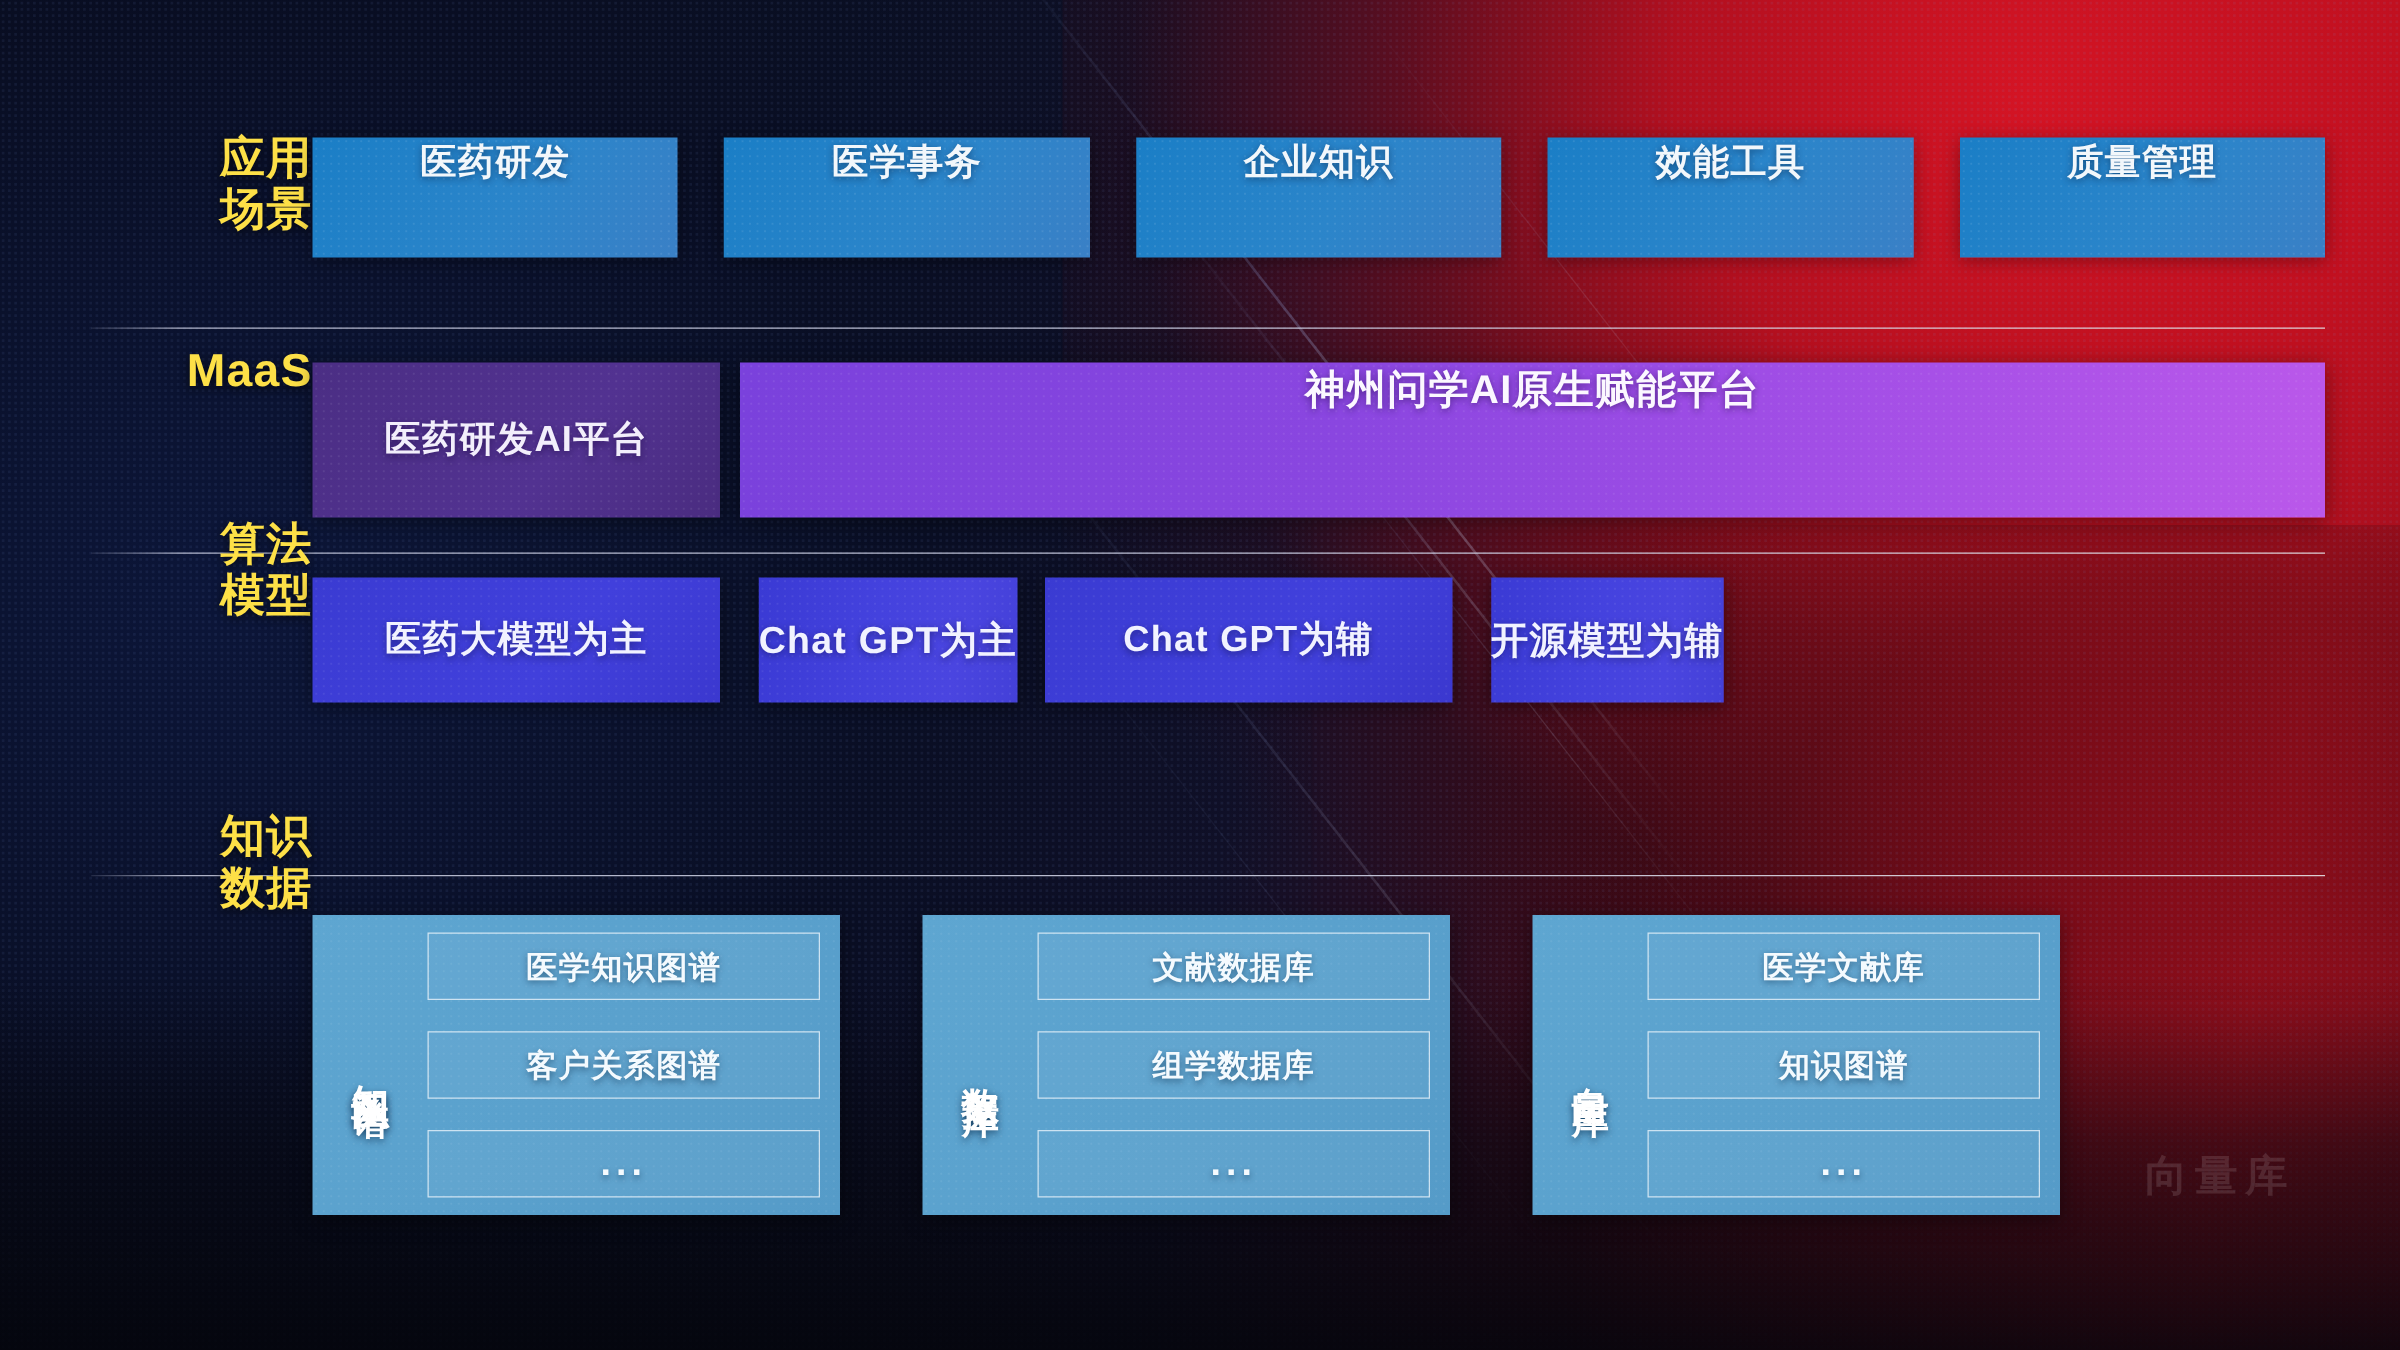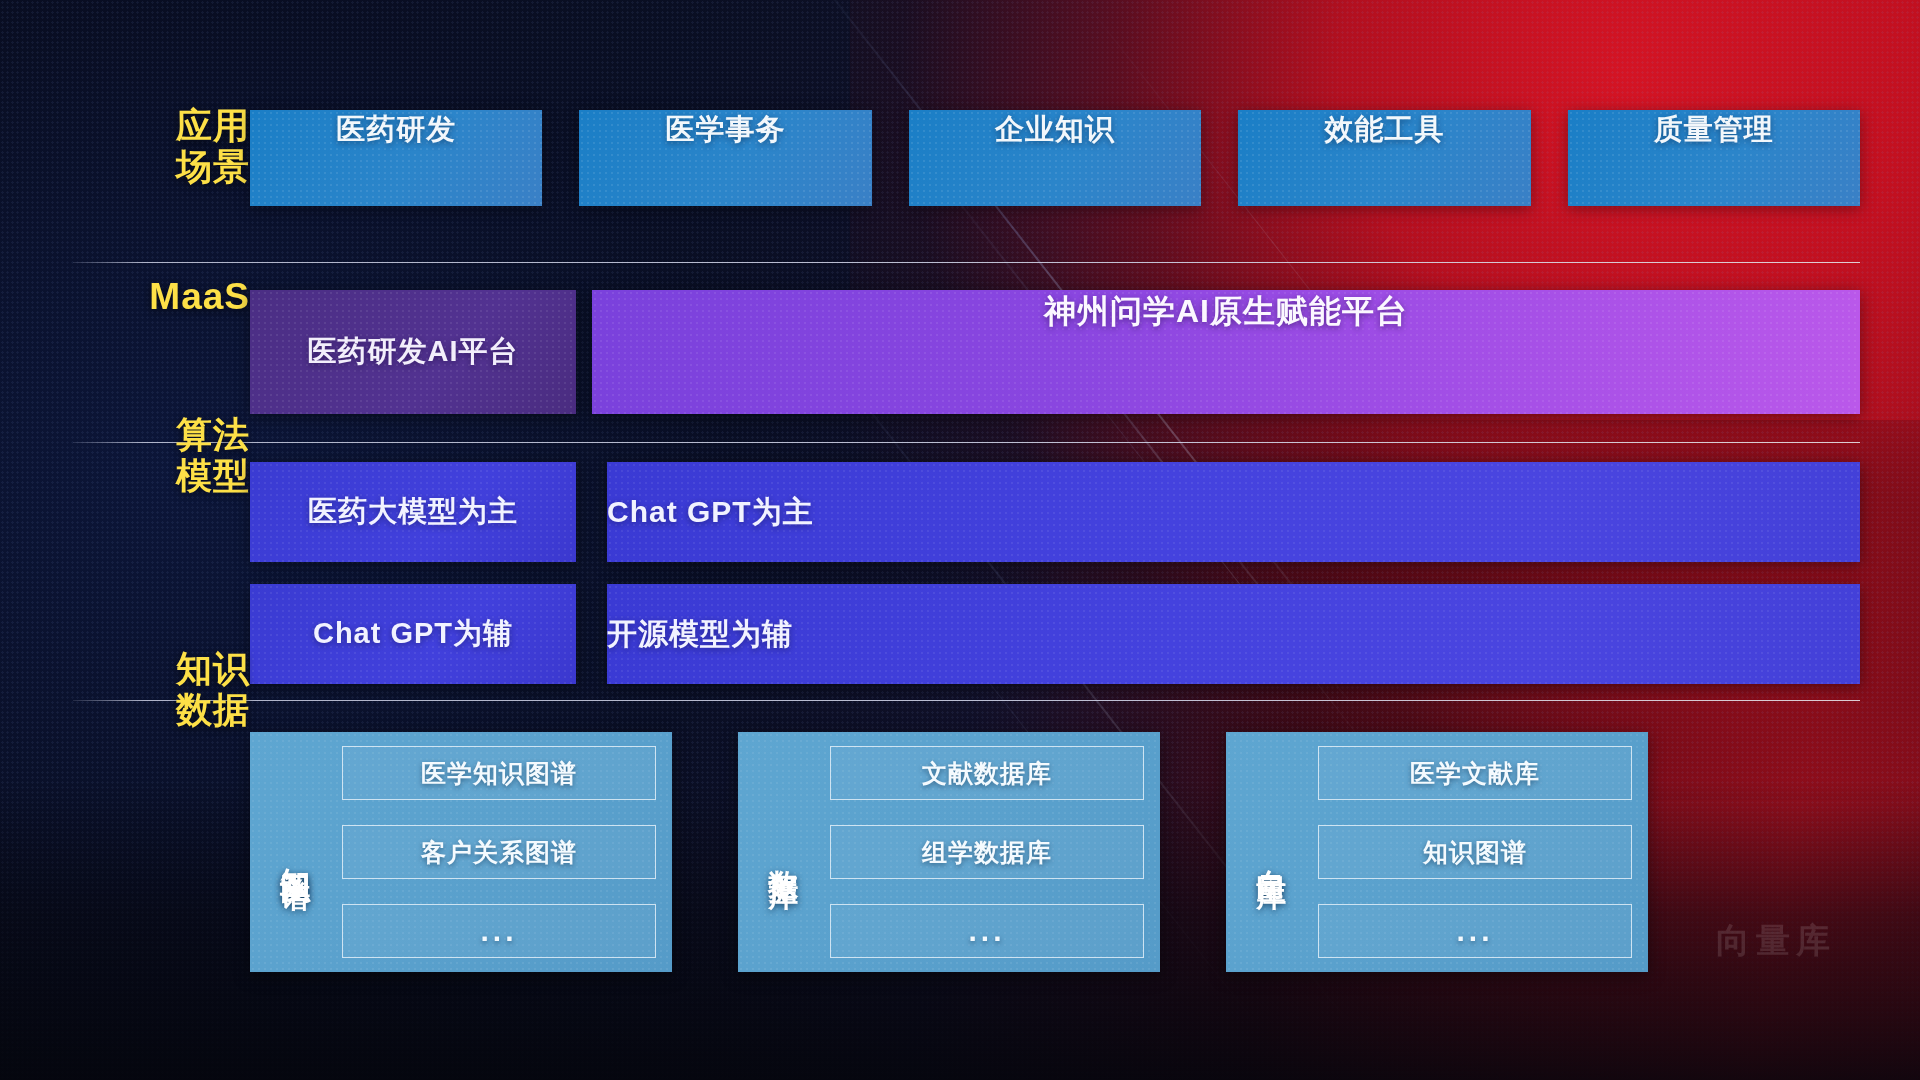--- a/index.html
+++ b/index.html
@@ -70,21 +70,21 @@
     background:linear-gradient(95deg,#7a41dc 0%,#8a46e0 38%,#a24ee6 68%,#ba58ea 100%);
     color:#fbf7ff;font-size:32px;font-weight:bold;letter-spacing:1px;
     position:relative;overflow:hidden;box-shadow:0 3px 16px rgba(0,0,0,.4);}
   .maas-left::after,.maas-right::after{content:"";position:absolute;inset:0;opacity:.20;
     background-image:radial-gradient(rgba(255,255,255,.4) 1px,transparent 1.1px);
     background-size:6px 6px;}
   .maas-left span,.maas-right span{position:relative;z-index:2;text-shadow:0 2px 6px rgba(20,0,50,.45);}
 
   
   .row-algo{position:absolute;left:250px;top:462px;width:1610px;height:222px;
-    display:flex;flex-direction:column;gap:22px;}
+    display:flex;flex-direction:row;gap:22px;}
   .algo-line{display:flex;gap:31px;height:100px;}
   .algo-left{width:326px;display:flex;align-items:center;justify-content:center;
     background:linear-gradient(130deg,#3a3bd2 0%,#4140dc 60%,#3b38cf 100%);
     color:#f1f2ff;font-size:29px;font-weight:bold;letter-spacing:1px;
     position:relative;overflow:hidden;box-shadow:0 3px 14px rgba(0,0,0,.4);}
   .algo-right{flex:1;display:flex;align-items:center;justify-content:flex-start;
     background:linear-gradient(100deg,#3a3ad4 0%,#4442de 45%,#4a45e0 75%,#4340d8 100%);
     color:#f1f2ff;font-size:30px;font-weight:bold;letter-spacing:1px;
     position:relative;overflow:hidden;box-shadow:0 3px 14px rgba(0,0,0,.4);}
   .algo-left::after,.algo-right::after{content:"";position:absolute;inset:0;opacity:.18;

